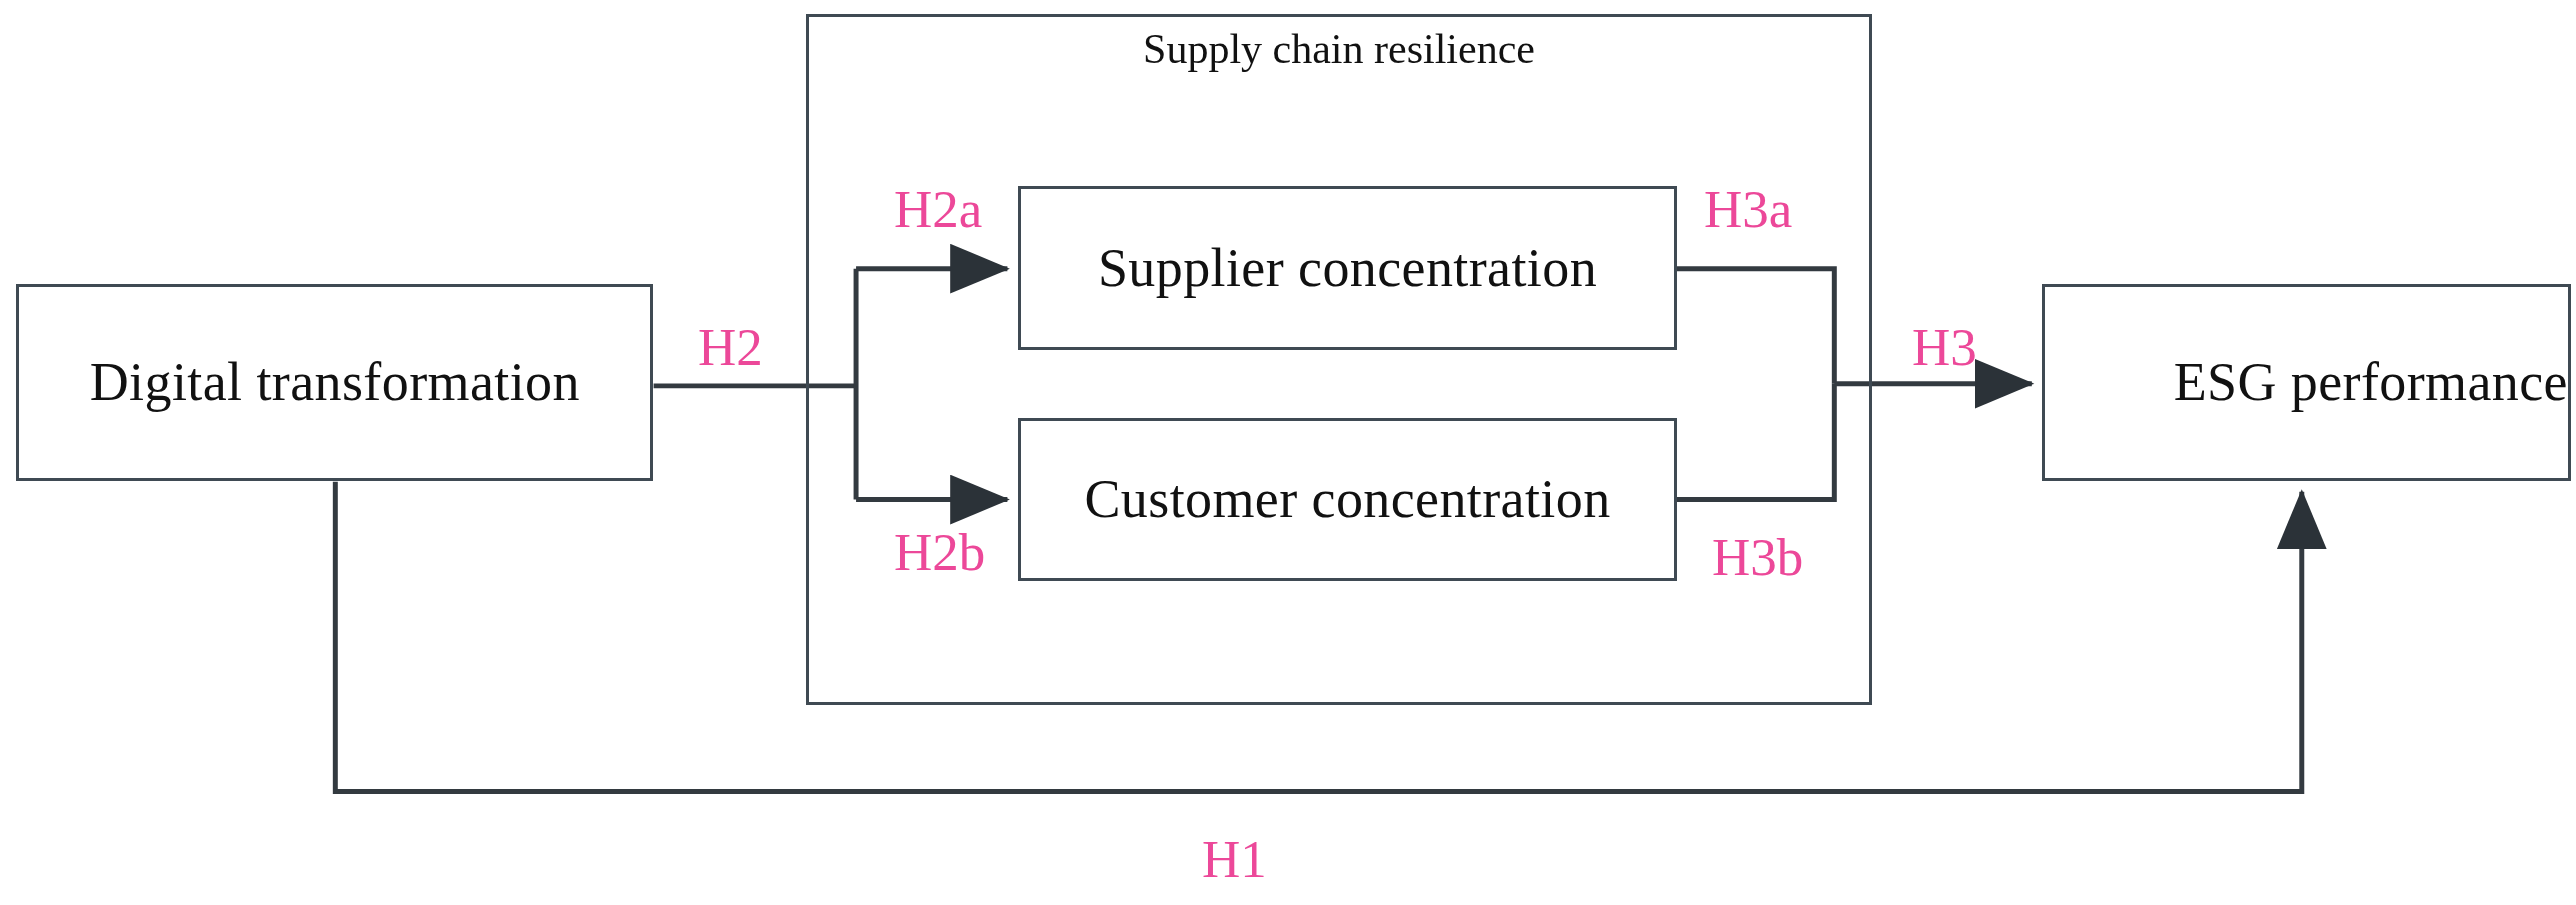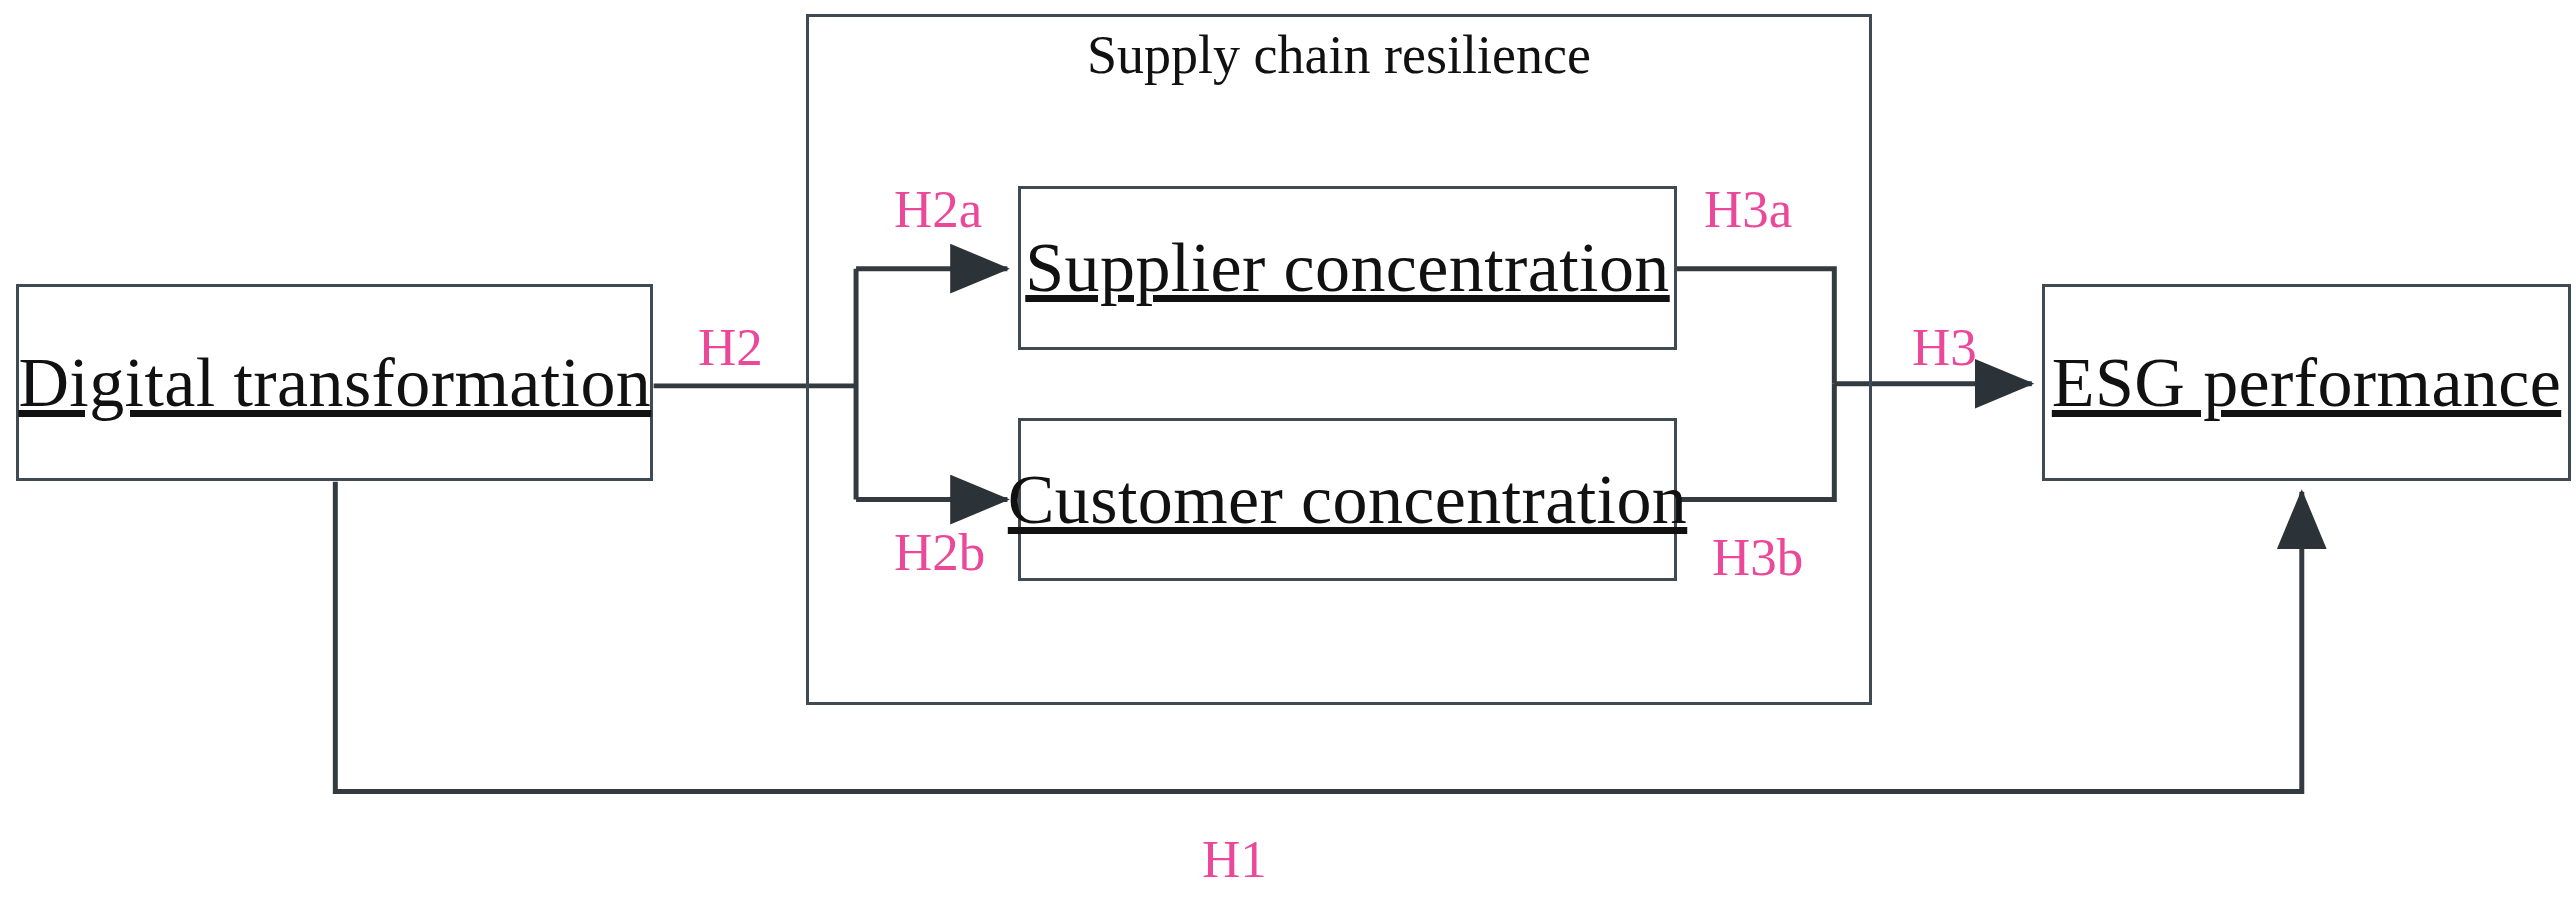--- a/index.html
+++ b/index.html
@@ -26,60 +26,59 @@
     position:absolute;
     box-sizing:border-box;
     background:#ffffff;
     border:3.6px solid #3f4a53;
     display:flex;
     align-items:center;
     justify-content:center;
     text-align:center;
   }
   .node .node-label{
-    font-size:70px;
+    font-size:54px;
     line-height:1.05;
     letter-spacing:0.4px;
     color:#111111;
     white-space:nowrap;
-    text-decoration:underline;
   }
   
   #group-supply-chain-resilience{
     left:806px; top:14px;
     width:1066px; height:691px;
     border:3.6px solid #3f4a53;
     background:transparent;
     display:block;
   }
   #group-supply-chain-resilience .group-title{
     position:absolute;
     left:0; right:0;
     top:10px;
     text-align:center;
-    font-size:54px;
+    font-size:42px;
     line-height:1.05;
     color:#111111;
     white-space:nowrap;
   }
   #node-digital-transformation{
     left:16.3px; top:284px;
     width:637px; height:197px;
   }
   #node-supplier-concentration{
     left:1018px; top:186px;
     width:659px; height:164px;
   }
   #node-customer-concentration{
     left:1018px; top:418px;
     width:659px; height:163px;
   }
   #node-esg-performance{
     left:2042px; top:284px;
-    width:529px; height:197px;
+    width:529px; height:197px;justify-content:flex-end;
   }
   .edge-label{
     position:absolute;
     font-size:53px;
     line-height:1;
     color:#ec4899;
     white-space:nowrap;
   }
   #label-h2   { left:698px;  top:321px; }
   #label-h2a  { left:894px; top:183px; }

